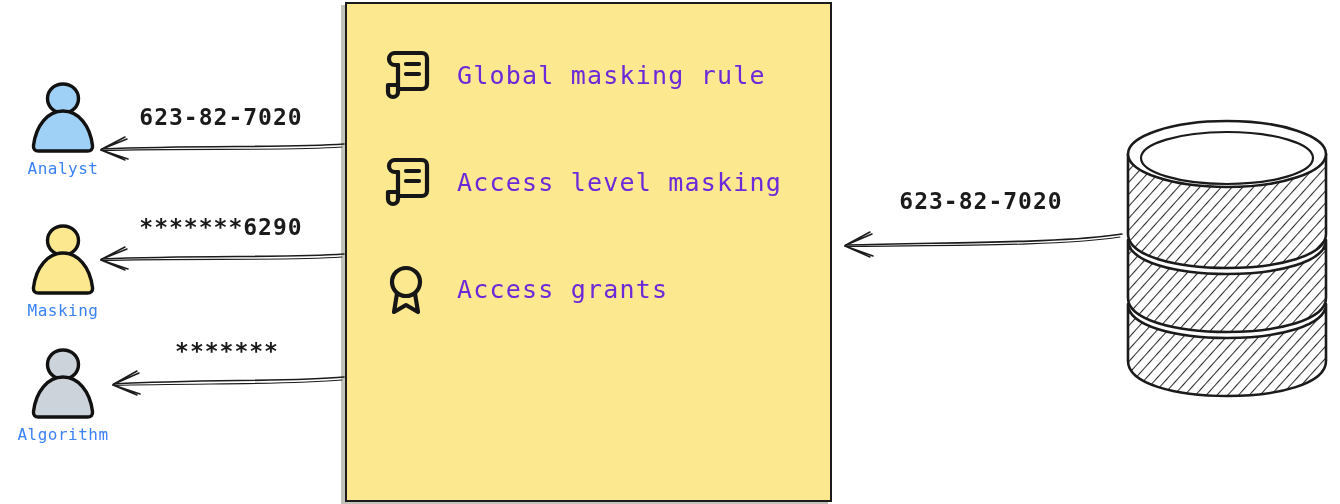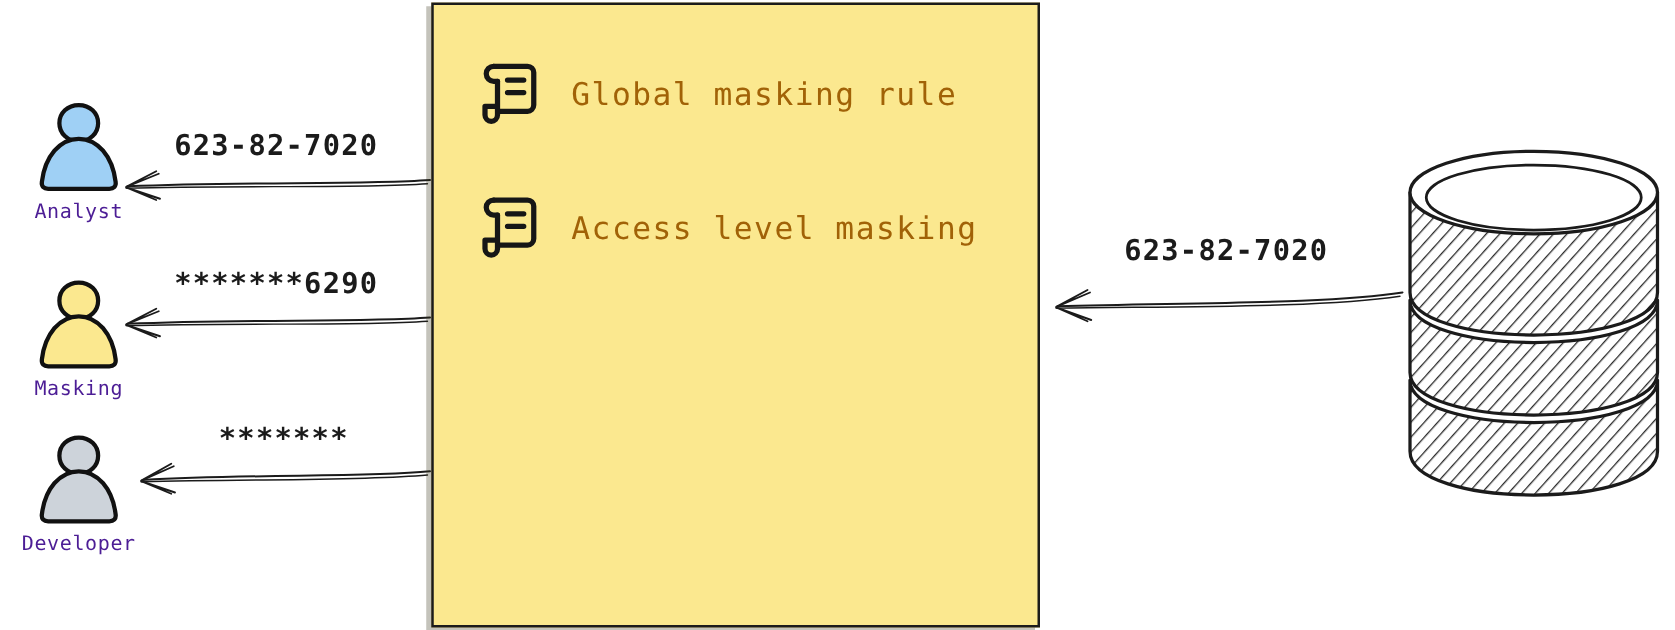--- a/index.html
+++ b/index.html
@@ -25,21 +25,21 @@
     align-items: center;
   }
   .actor-icon {
     width: 72px;
     height: 80px;
     display: block;
   }
   .actor-label {
     font-family: "DejaVu Sans Mono", "Liberation Mono", monospace;
     font-size: 16px;
-    color: #4c1d95;
+    color: #3b82f6;
     letter-spacing: 0.5px;
     margin-top: 1px;
     white-space: nowrap;
   }
 
   .actor-analyst   { top: 78px; }
   .actor-support   { top: 220px; }
   .actor-developer { top: 344px; }
 
   
@@ -100,21 +100,21 @@
     height: 58px;
   }
   .card-item-icon {
     width: 50px;
     height: 52px;
     flex: 0 0 50px;
   }
   .card-item-label {
     font-family: "DejaVu Sans Mono", "Liberation Mono", monospace;
     font-size: 25px;
-    color: #a16207;
+    color: #6d28d9;
     letter-spacing: 1.2px;
     white-space: nowrap;
   }
 
   
   .db-flow {
     position: absolute;
     left: 840px;
     top: 188px;
     width: 282px;
@@ -165,21 +165,21 @@
     <path d="M36 33 C51 33 63 47 65.5 67.5 C66 71 64 73 60.5 73 L11.5 73 C8 73 6 71 6.5 67.5 C9 47 21 33 36 33 Z" fill="#fbe88f" stroke="#111111" stroke-width="3.4" stroke-linejoin="round"></path>
   </svg>
   <div class="actor-label">Masking</div>
 </div>
 
 <div class="actor actor-developer">
   <svg class="actor-icon" viewBox="0 0 72 80">
     <path d="M36 6 C45 6 51.5 12.5 51.5 20.5 C51.5 28.5 45 35 36 35 C27 35 20.5 28.5 20.5 20.5 C20.5 12.5 27 6 36 6 Z" fill="#cdd3da" stroke="#111111" stroke-width="3.4" stroke-linejoin="round"></path>
     <path d="M36 33 C51 33 63 47 65.5 67.5 C66 71 64 73 60.5 73 L11.5 73 C8 73 6 71 6.5 67.5 C9 47 21 33 36 33 Z" fill="#cdd3da" stroke="#111111" stroke-width="3.4" stroke-linejoin="round"></path>
   </svg>
-  <div class="actor-label">Developer</div>
+  <div class="actor-label">Algorithm</div>
 </div>
 
 <div class="flow flow-analyst">
   <div class="flow-label">623-82-7020</div>
   <svg class="flow-svg" viewBox="0 0 246 34" preserveAspectRatio="none">
     <path d="M246 12 C190 16 100 13 4 17" fill="none" stroke="#1b1b1b" stroke-width="1.6" stroke-linecap="round"></path>
     <path d="M244 15 C185 19 96 16 3 18.5" fill="none" stroke="#1b1b1b" stroke-width="1.1" stroke-linecap="round"></path>
     <path d="M3 17.5 L27 5 M3 17.5 L29 7" fill="none" stroke="#1b1b1b" stroke-width="1.5" stroke-linecap="round"></path>
     <path d="M3 18 L27 28 M3 18 L30 27" fill="none" stroke="#1b1b1b" stroke-width="1.5" stroke-linecap="round"></path>
   </svg>
@@ -222,20 +222,27 @@
       <svg class="card-item-icon" viewBox="0 0 50 52">
         <path d="M14 4 H41 A5 5 0 0 1 46 9 V35 A5 5 0 0 1 41 40 H18" fill="none" stroke="#161616" stroke-width="4.2" stroke-linecap="round" stroke-linejoin="round"></path>
         <path d="M14 4 A6 6 0 0 0 8 10 A6 6 0 0 0 14 16 H17" fill="none" stroke="#161616" stroke-width="4.2" stroke-linecap="round" stroke-linejoin="round"></path>
         <path d="M17 16 V43 A5 5 0 0 1 12 48 A5 5 0 0 1 7 43 V36 H17" fill="none" stroke="#161616" stroke-width="4.2" stroke-linecap="round" stroke-linejoin="round"></path>
         <path d="M25 15 H38 M25 25 H38" fill="none" stroke="#161616" stroke-width="4.2" stroke-linecap="round"></path>
       </svg>
       <div class="card-item-label">Access level masking</div>
     </div>
 
 
+    <div class="card-item">
+      <svg class="card-item-icon" viewBox="0 0 50 52">
+        <circle cx="25" cy="19" r="14" fill="none" stroke="#161616" stroke-width="4.2"></circle>
+        <path d="M16 30.5 L13 49 L25 42 L37 49 L34 30.5" fill="none" stroke="#161616" stroke-width="4.2" stroke-linecap="round" stroke-linejoin="round"></path>
+      </svg>
+      <div class="card-item-label">Access grants</div>
+    </div>
 
   </div>
 </div>
 
 <div class="db-flow">
   <div class="db-flow-label">623-82-7020</div>
   <svg class="db-flow-svg" viewBox="0 0 282 38" preserveAspectRatio="none">
     <path d="M282 10 C225 19 120 18 6 21" fill="none" stroke="#1b1b1b" stroke-width="1.6" stroke-linecap="round"></path>
     <path d="M280 13 C220 22 116 21 5 22.5" fill="none" stroke="#1b1b1b" stroke-width="1.1" stroke-linecap="round"></path>
     <path d="M5 21.5 L30 8 M5 21.5 L32 10" fill="none" stroke="#1b1b1b" stroke-width="1.5" stroke-linecap="round"></path>

